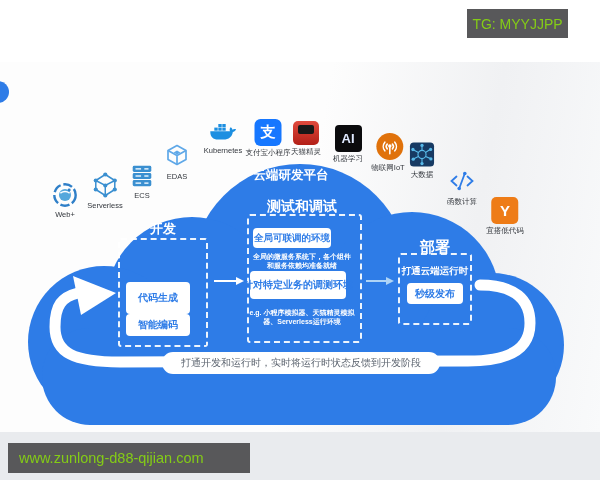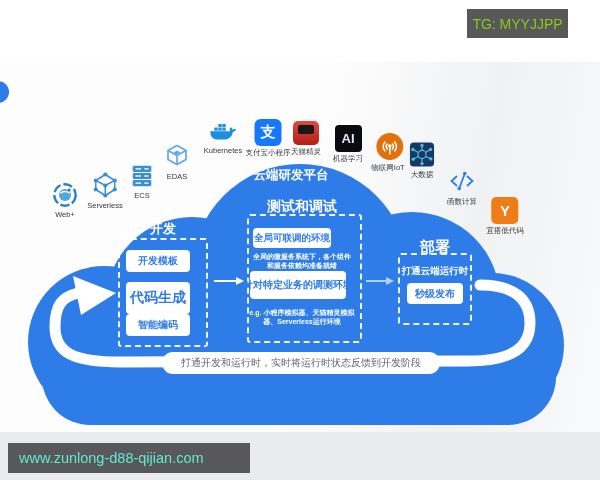--- a/index.html
+++ b/index.html
@@ -4,21 +4,21 @@
 <style>
   html,body{margin:0;padding:0;background:#fff;}
   .stage{position:relative;width:600px;height:480px;overflow:hidden;background:#fff;
          font-family:"Liberation Sans",sans-serif;}
   .content{position:absolute;left:0;top:62px;width:600px;height:370px;
            background:linear-gradient(100deg,#fdfdfd 50%,#f0f1f3 76%,#f9fafb 100%);}
   .badge{position:absolute;left:467px;top:9px;width:101px;height:29px;background:#58585a;
          color:#84cc16;font-size:14px;display:flex;align-items:center;justify-content:center;}
   .bottomband{position:absolute;left:0;top:432px;width:600px;height:48px;background:#e9ebee;}
   .urlbar{position:absolute;left:8px;top:443px;width:242px;height:30px;background:#58585a;
-          color:#5eead4;font-size:14.5px;display:flex;align-items:center;padding-left:11px;box-sizing:border-box;}
+          color:#84cc16;font-size:14.5px;display:flex;align-items:center;padding-left:11px;box-sizing:border-box;}
   .watermark{position:absolute;right:10px;top:16px;text-align:right;line-height:1.25;}
   .wm1{font-size:7px;color:#d4d7da;letter-spacing:.5px;}
   .wm2{font-size:11px;font-weight:bold;color:#cdd1d5;letter-spacing:1.5px;}
   .bgsvg{position:absolute;left:0;top:0;}
   .platform-title{position:absolute;left:291px;top:105px;transform:translateX(-50%);
                   color:#fff;font-size:12.5px;font-weight:bold;white-space:nowrap;}
   .icon-group{position:absolute;transform:translateX(-50%);display:flex;flex-direction:column;
               align-items:center;gap:2px;}
   .ilab{font-size:7.5px;color:#33373d;white-space:nowrap;}
   .ic{display:flex;align-items:center;justify-content:center;box-sizing:border-box;}
@@ -211,22 +211,21 @@
 
     <div class="icon-group" style="left:505px;top:135px;">
       <div class="ic yida">
         <span>Y</span>
       </div>
       <div class="ilab">宜搭低代码</div>
     </div>
 
     <div class="sec-title" style="left:163px;top:158px;font-size:13px;">开发</div>
     <div class="dash" style="left:118px;top:176px;width:90px;height:109px;"></div>
-    <div class="wbox" style="left:126px;top:188px;width:64px;height:22px;font-size:10px;">开发模板</div>
-    <div class="wbox" style="left:126px;top:220px;width:64px;height:32px;font-size:14px;">代码生成</div>
+    <div class="wbox" style="left:126px;top:220px;width:64px;height:32px;font-size:10px;">代码生成</div>
     <div class="wbox" style="left:126px;top:252px;width:64px;height:22px;font-size:10px;">智能编码</div>
 
     <div class="sec-title" style="left:302px;top:136px;font-size:14px;">测试和调试</div>
     <div class="dash" style="left:247px;top:152px;width:115px;height:129px;"></div>
     <div class="wbox" style="left:253px;top:166px;width:78px;height:20px;font-size:9.5px;">全局可联调的环境</div>
     <div class="note" style="left:302px;top:190px;">
       <div>全局的微服务系统下，各个组件</div>
       <div>和服务依赖均准备就绪</div>
     </div>
     <div class="wbox" style="left:250px;top:209px;width:96px;height:28px;font-size:10px;">针对特定业务的调测环境</div>

